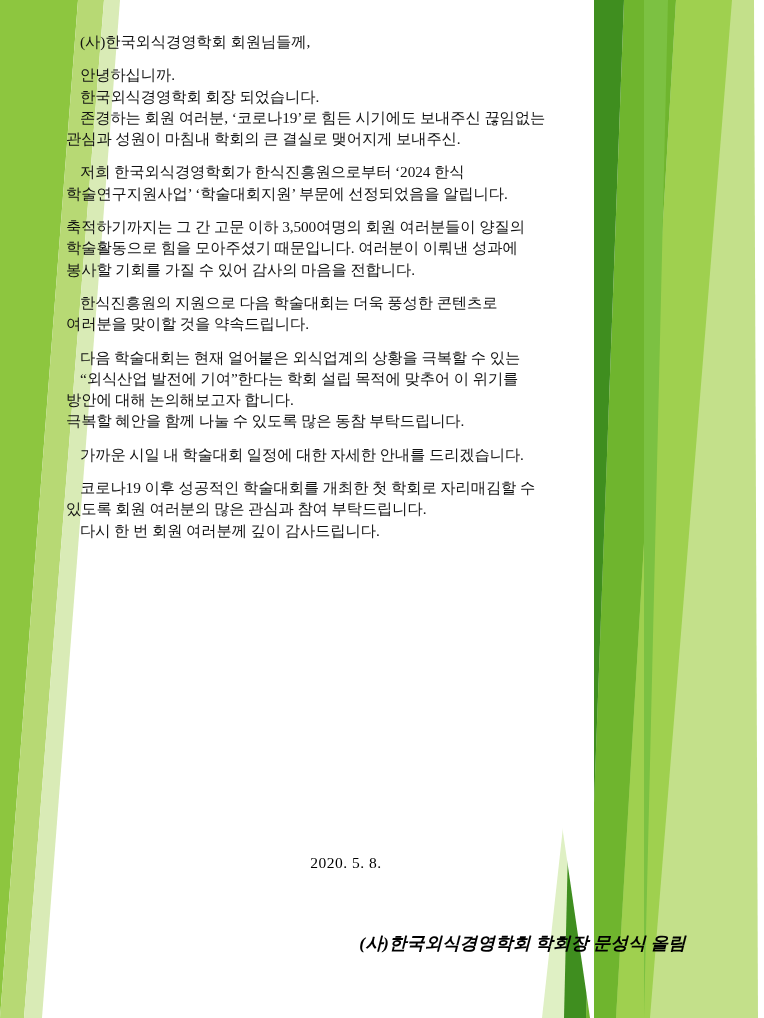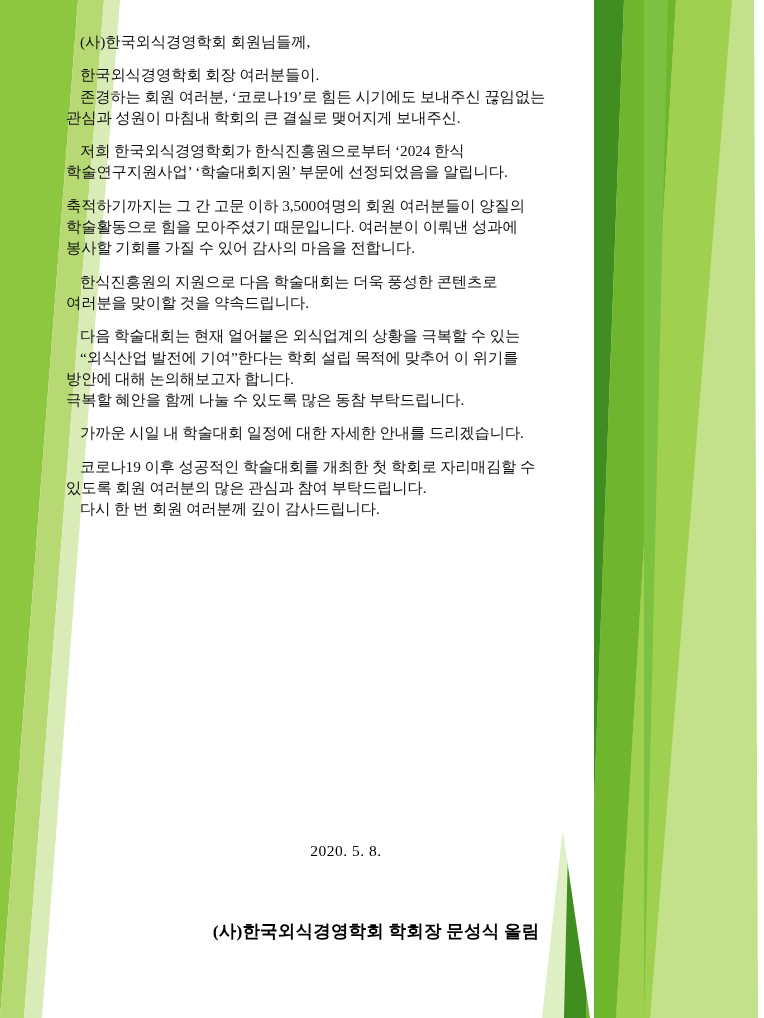--- a/index.html
+++ b/index.html
@@ -127,29 +127,30 @@
     width: 560px;
     text-align: center;
     font-size: 15.5px;
     letter-spacing: 0.5px;
   }
   .signature {
     position: absolute;
     left: 0;
     top: 915px;
     width: 620px;
-    text-align: center;
+    text-align: right;
     font-size: 17.5px;
     font-weight: bold;
     letter-spacing: 0.2px;
+    font-style: italic;
   }
   .sig-wrap {
     position: absolute;
     left: 66px;
-    top: 4px;
+    top: 16px;
     width: 560px;
     height: 902px;
     pointer-events: none;
   }
 </style>
 </head>
 <body>
 
 <div class="page">
 
@@ -167,21 +168,22 @@
     <div class="shape right-sliver"></div>
   </div>
 
   <div class="letter">
 
     <div class="para">
       <span class="line indent">(사)한국외식경영학회 회원님들께,</span>
     </div>
 
     <div class="para">
-      <span class="line indent">한국외식경영학회 회장 여러분들이.</span>
+      <span class="line indent">안녕하십니까.</span>
+      <span class="line indent">한국외식경영학회 회장 되었습니다.</span>
       <span class="line indent">존경하는 회원 여러분, ‘코로나19’로 힘든 시기에도 보내주신 끊임없는</span>
       <span class="line">관심과 성원이 마침내 학회의 큰 결실로 맺어지게 보내주신.</span>
     </div>
 
     <div class="para">
       <span class="line indent">저희 한국외식경영학회가 한식진흥원으로부터 ‘2024 한식</span>
       <span class="line">학술연구지원사업’ ‘학술대회지원’ 부문에 선정되었음을 알립니다.</span>
     </div>
 
     <div class="para">

